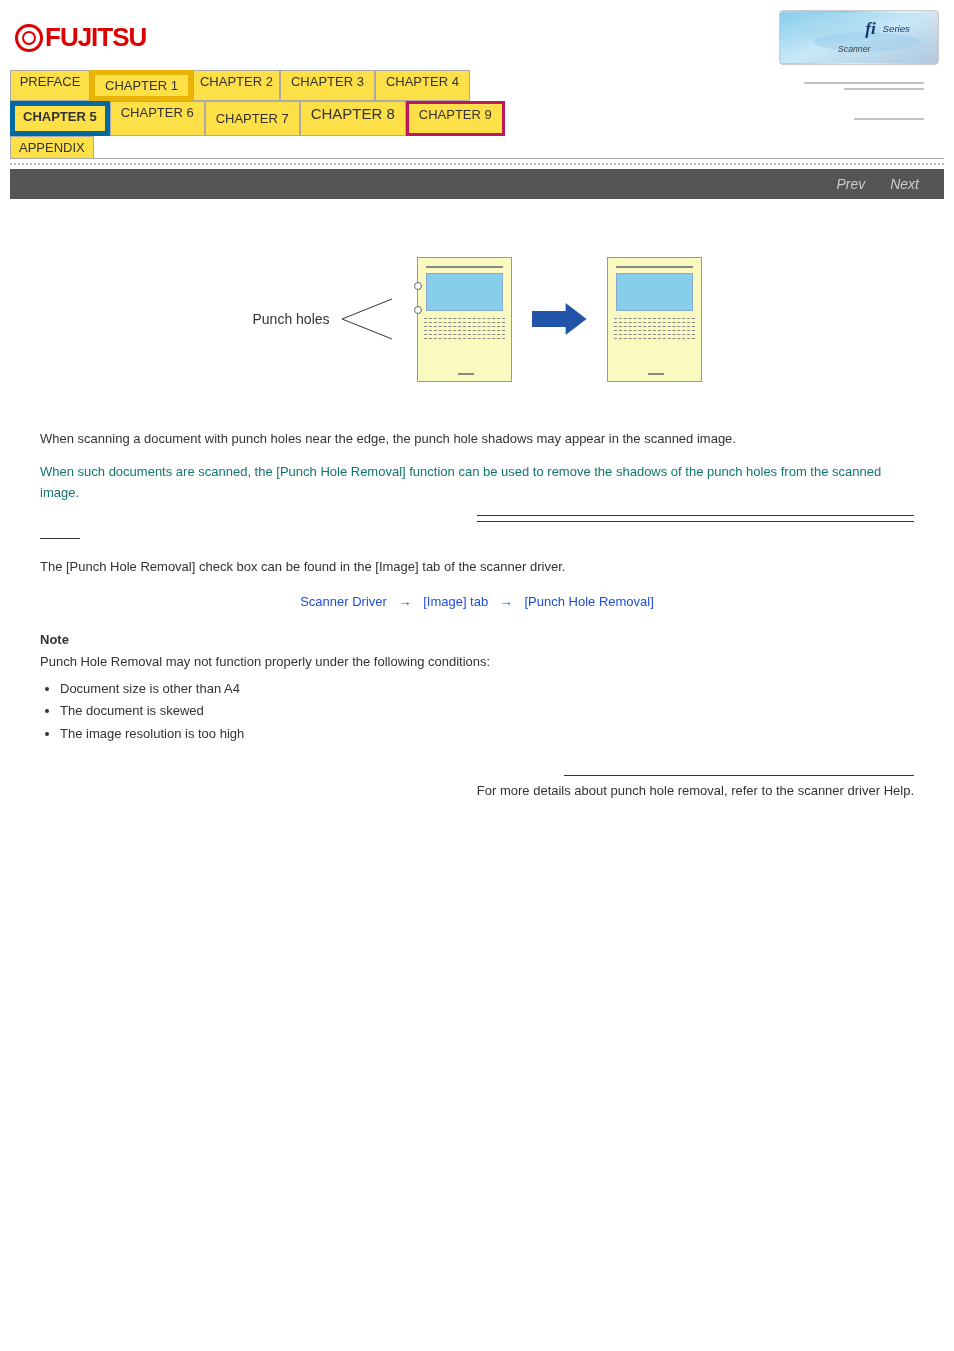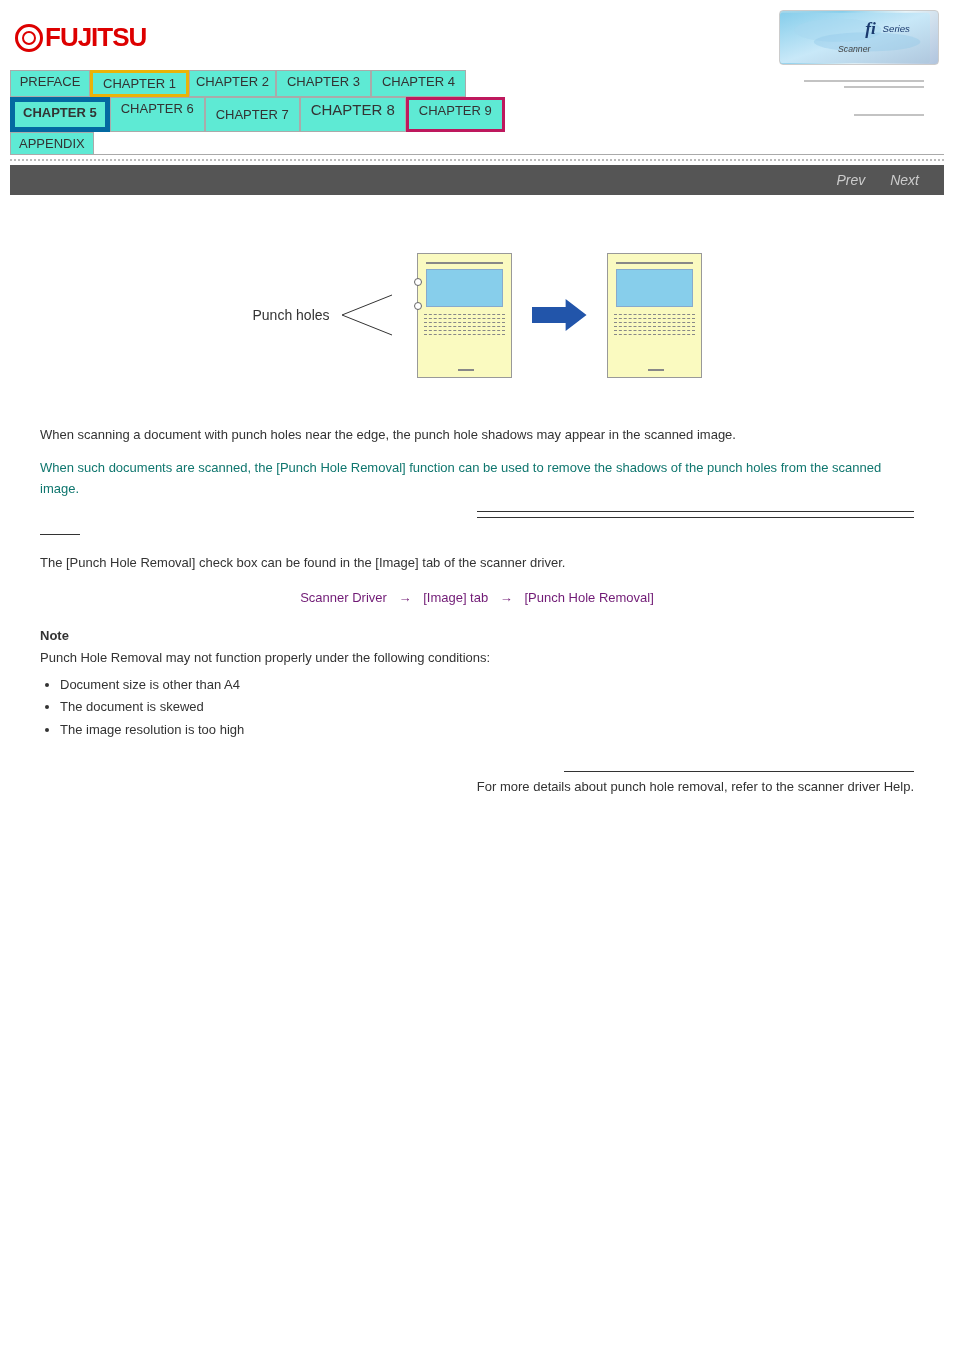--- a/index.html
+++ b/index.html
@@ -1,18 +1,18 @@
 <!DOCTYPE html>
 <html><head>
   <meta charset="utf-8">
   <style>
     * { margin: 0; padding: 0; box-sizing: border-box; }
     body { font-family: Arial, sans-serif; background: #fff; width: 954px; min-height: 1351px; position: relative; overflow-x: hidden; }
     .fi-series-logo { width: 160px; height: 55px; background: linear-gradient(135deg, #a8d8ea 0%, #87ceeb 30%, #e8f4f8 60%, #b0c4de 100%); border: 1px solid #ccc; border-radius: 4px; display: flex; align-items: center; justify-content: flex-end; padding-right: 8px; position: relative; overflow: hidden; }
-    .nav-item { border: 1px solid #999; padding: 3px 10px; font-size: 13px; color: #333; cursor: pointer; white-space: nowrap; background: #5eead4; min-width: 80px; text-align: center; }
+    .nav-item { border: 1px solid #999; padding: 3px 10px; font-size: 13px; color: #333; cursor: pointer; white-space: nowrap; background: #fde047; min-width: 80px; text-align: center; }
 
     
     .fujitsu-logo-svg { display: flex; align-items: center; gap: 2px; }
     .logo-circle { width: 28px; height: 28px; border: 3px solid #d00; border-radius: 50%; display: flex; align-items: center; justify-content: center; position: relative; }
     .logo-circle::before { content: ''; position: absolute; top: 4px; left: 4px; width: 10px; height: 10px; border-radius: 50%; border: 2px solid #d00; }
     .logo-text { font-size: 26px; font-weight: 900; color: #d00; letter-spacing: -1px; font-family: Arial, sans-serif; }
   </style>
 </head>
 <body>
 
@@ -37,21 +37,21 @@
       <text x="88" y="22" font-style="italic" font-size="18" font-weight="bold" fill="#1a3a6e" font-family="Times New Roman, serif">fi</text>
       <text x="106" y="20" font-size="10" fill="#1a3a6e" font-family="Arial, sans-serif" font-style="italic">Series</text>
       <text x="60" y="40" font-size="9" fill="#444" font-family="Arial, sans-serif" font-style="italic">Scanner</text>
     </svg>
   </div>
 </div>
 
 <div style="padding: 0 10px;">
   <div style="display:flex; align-items:stretch; border-collapse:collapse;">
     <div class="nav-item" style="border:1px solid #aaa; padding:3px 8px; font-size:13px; cursor:pointer;">PREFACE</div>
-    <div class="nav-item" style="border:3px solid #eab308; padding:3px 10px; font-size:13px; cursor:pointer;">CHAPTER 1</div>
+    <div class="nav-item" style="border:5px solid #eab308; padding:3px 10px; font-size:13px; cursor:pointer;">CHAPTER 1</div>
     <div class="nav-item" style="border:1px solid #aaa; padding:3px 6px; font-size:13px; cursor:pointer;">CHAPTER 2</div>
     <div class="nav-item" style="border:1px solid #aaa; padding:3px 10px; font-size:13px; cursor:pointer;">CHAPTER 3</div>
     <div class="nav-item" style="border:1px solid #aaa; padding:3px 10px; font-size:13px; cursor:pointer;">CHAPTER 4</div>
     <div style="flex:1; position:relative;">
       <div style="position:absolute; right:0; top:50%; transform:translateY(-50%); display:flex; flex-direction:column; gap:5px; padding-right:20px;">
         <div style="width:120px; height:1px; background:#888;"></div>
         <div style="width:80px; height:1px; background:#888; margin-left:40px;"></div>
       </div>
     </div>
   </div>
@@ -149,21 +149,21 @@
   <div style="border-top:1px solid #333; margin: 2px 0 8px 50%; width:50%;"></div>
 
   <div style="font-size:13px; color:#333; margin:4px 0;">
     <span style="display:inline-block; width:40px; height:1px; background:#333; vertical-align:middle;"></span>
   </div>
 
   <div style="font-size:13px; color:#333; line-height:1.6; margin:12px 0;">
     <p>The [Punch Hole Removal] check box can be found in the [Image] tab of the scanner driver.</p>
   </div>
 
-  <div style="font-size:13px; color:#701a75; margin:16px 0; text-align:center;">
+  <div style="font-size:13px; color:#1d4ed8; margin:16px 0; text-align:center;">
     <span>Scanner Driver</span>
     <span style="margin:0 8px;">→</span>
     <span>[Image] tab</span>
     <span style="margin:0 8px;">→</span>
     <span>[Punch Hole Removal]</span>
   </div>
 
   <div style="margin:20px 0 0 0;">
     <div style="font-size:13px; color:#333; line-height:1.7;">
       <p>

